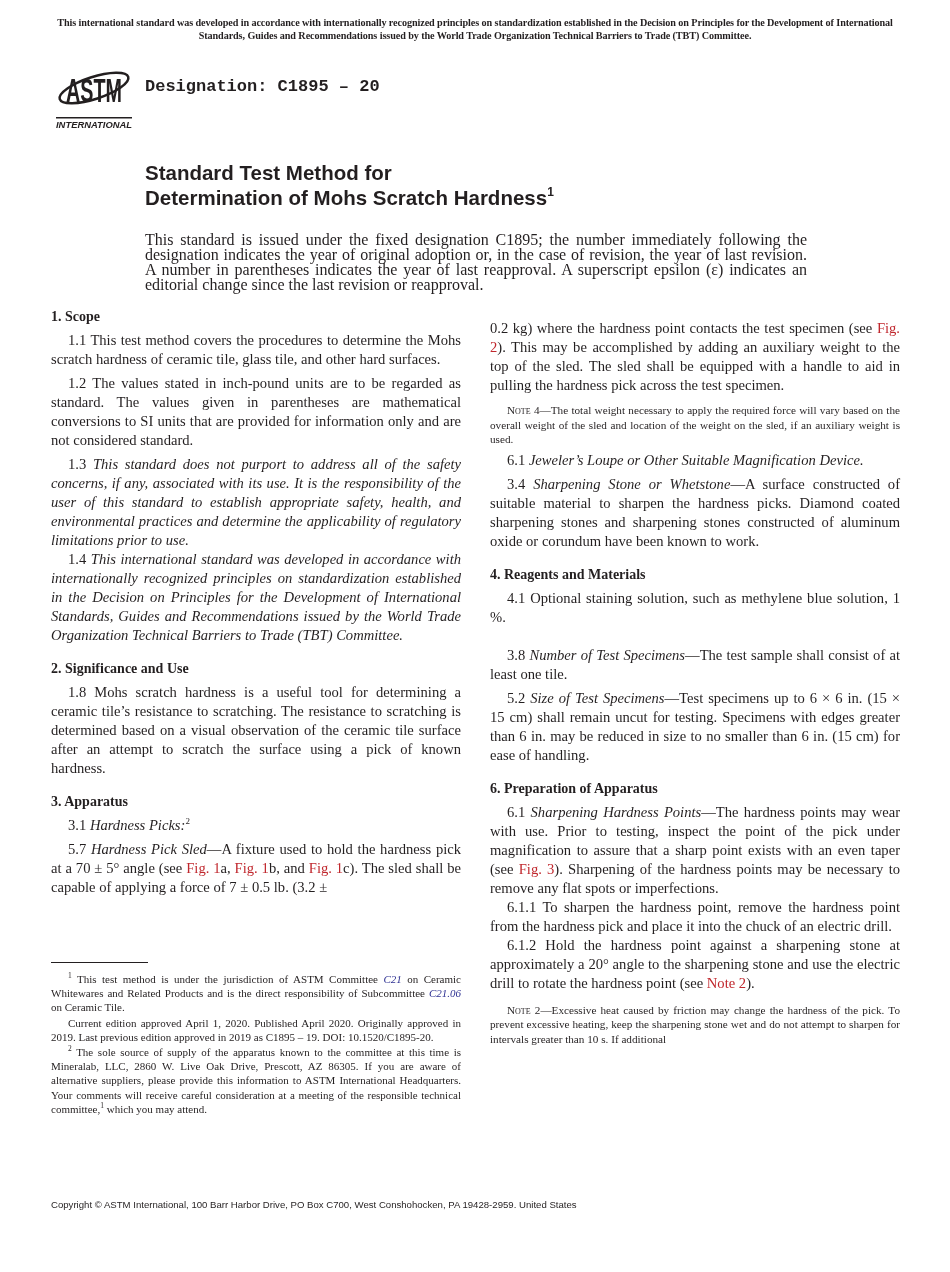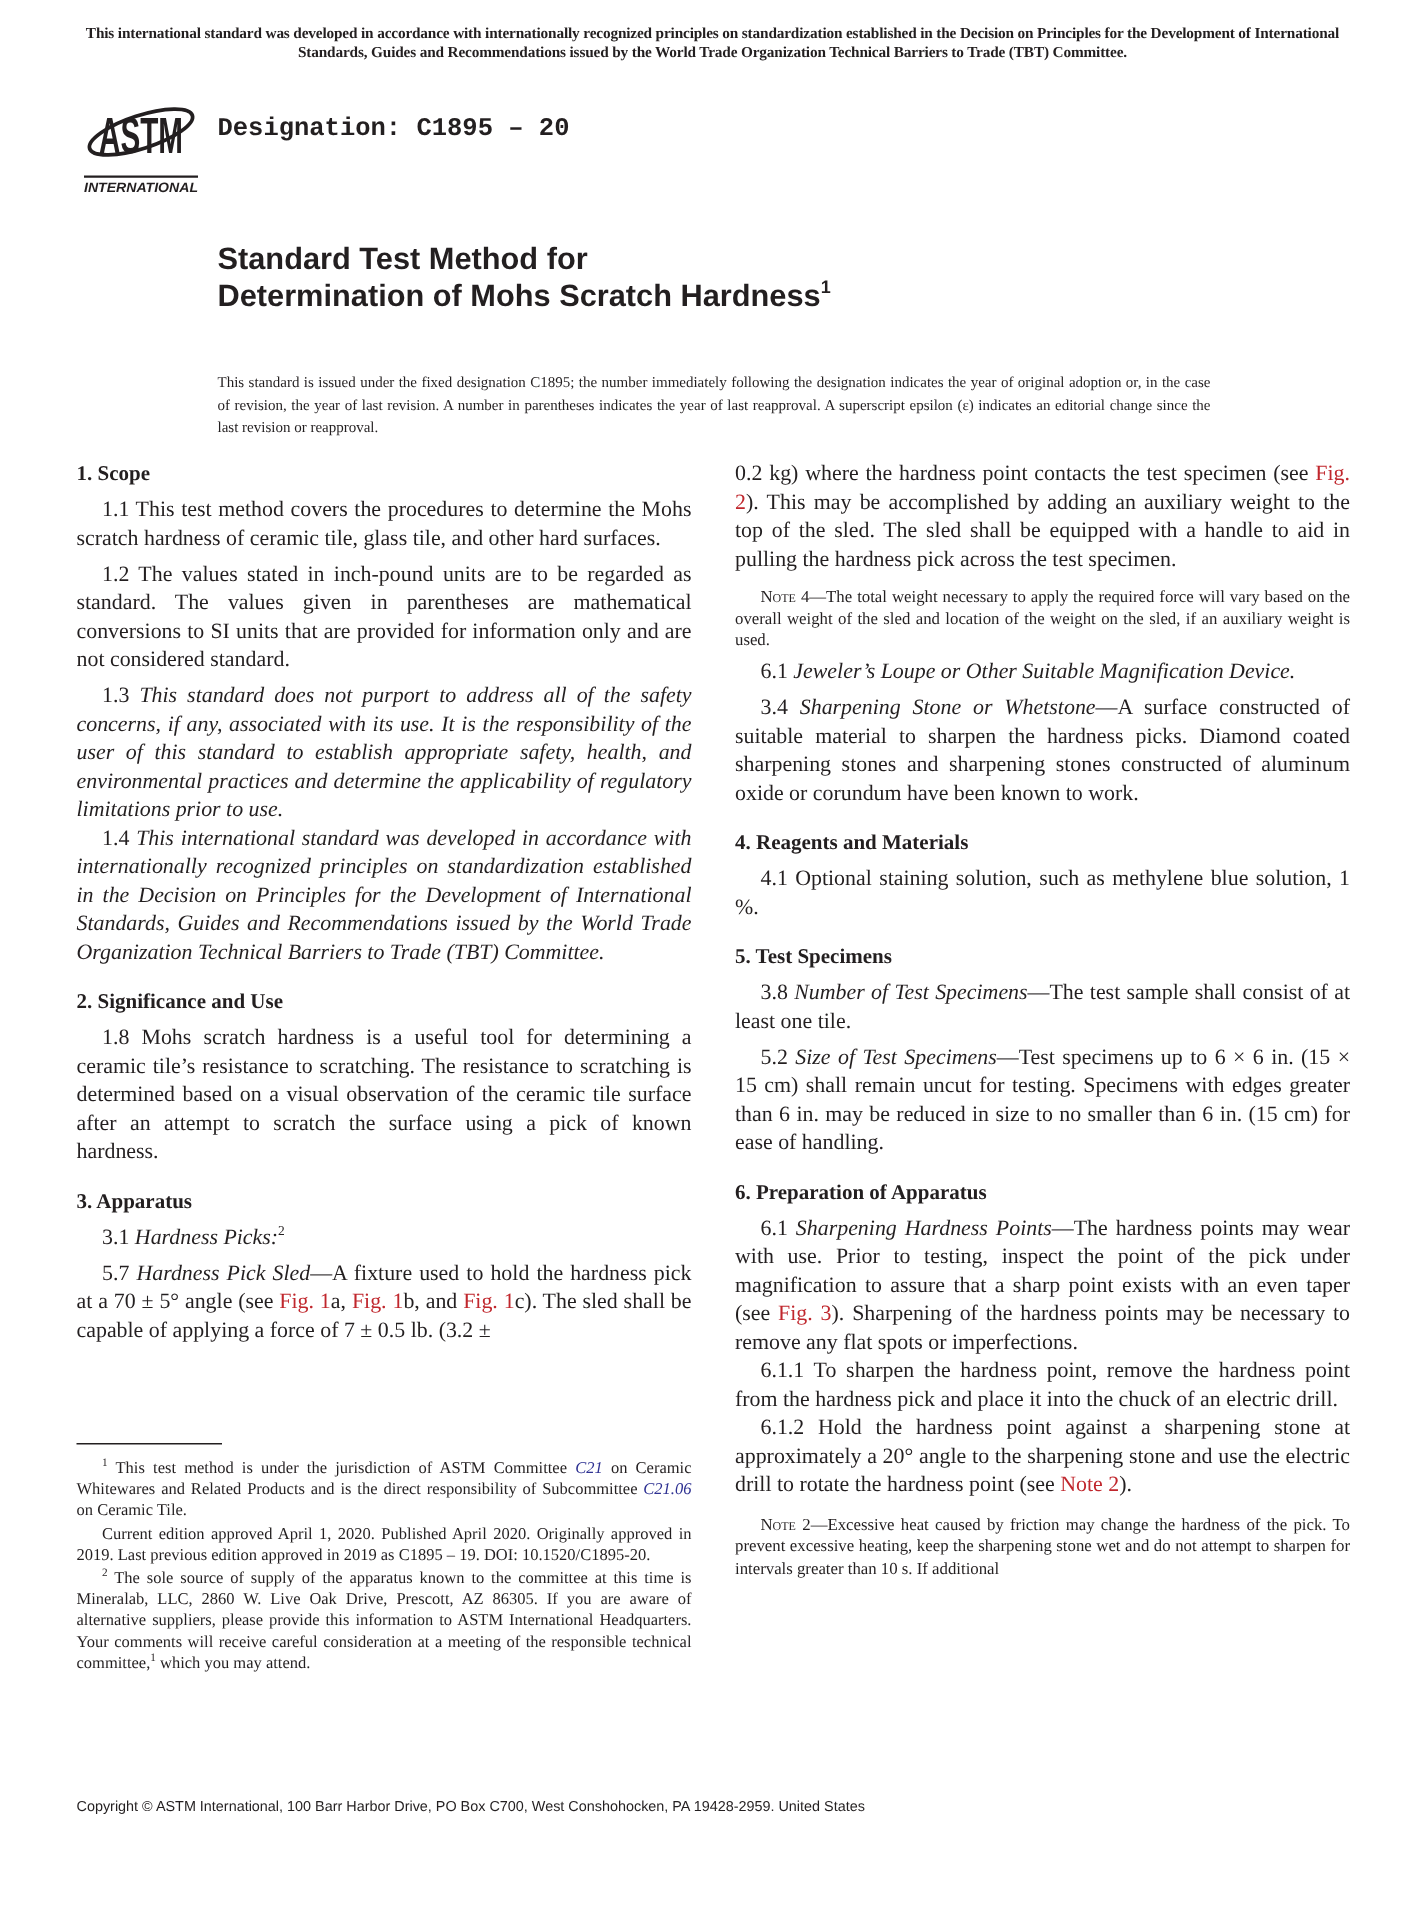--- a/index.html
+++ b/index.html
@@ -6,24 +6,24 @@
   body { width:950px; height:1272px; position:relative; overflow:hidden; color:#231f20;
          font-family:"Liberation Serif", serif; }
   .top-notice { position:absolute; left:40px; top:16px; width:870px; text-align:center;
                 font-family:"Liberation Serif", serif; font-weight:bold; font-size:10.2px; line-height:13px; letter-spacing:-0.1px; }
   .logo { position:absolute; left:54px; top:58px; width:80px; height:74px; }
   .designation { position:absolute; left:145px; top:77px; font-family:Liberation Mono, monospace;
                  font-weight:bold; font-size:17px; }
   .title { position:absolute; left:145px; top:160px; font-family:"Liberation Sans", sans-serif;
            font-weight:bold; font-size:20.5px; line-height:25px; }
   .title sup { font-size:12px; vertical-align:9px; line-height:0; }
-  .issued { position:absolute; left:145px; top:248px; width:662px; font-size:10px; line-height:15px; text-align:justify; }
+  .issued { position:absolute; left:145px; top:232px; width:662px; font-size:16px; line-height:15px; text-align:justify; }
   .col { position:absolute; top:307px; width:410px; font-size:14.6px; line-height:19px; }
   .col.left { left:51px; }
-  .col.right { left:490px; }
+  .col.right { left:490px;margin-top:12px; }
   .col p { margin:0; text-align:justify; text-indent:17px; }
   .col h2 { margin:0; font-size:14px; font-weight:bold; line-height:19px; }
   .gap-sm { height:5px; }
   .gap-md { height:14px; }
   .note { font-size:11.2px; line-height:14.5px; text-align:justify; text-indent:17px; margin:0; }
   .note .sc { font-variant:small-caps; }
   .link-red { color:#c0272d; }
   .link-blue { color:#2e3192;font-style:italic; }
   i { font-style:italic; }
   sup { font-size:9px; line-height:0; }
@@ -90,21 +90,20 @@
   <p class="note"><span class="sc">Note 4</span><span>—The total weight necessary to apply the required force will vary based on the overall weight of the sled and location of the weight on the sled, if an auxiliary weight is used.</span></p>
   <div style="height:4px"></div>
   <p><span>6.1  </span><i>Jeweler’s Loupe or Other Suitable Magnification Device.</i></p>
   <div class="gap-sm"></div>
   <p><span>3.4  </span><i>Sharpening Stone or Whetstone</i><span>—A surface constructed of suitable material to sharpen the hardness picks. Diamond coated sharpening stones and sharpening stones constructed of aluminum oxide or corundum have been known to work.</span></p>
   <div class="gap-md"></div>
   <h2>4.  Reagents and Materials</h2>
   <div class="gap-sm"></div>
   <p>4.1 Optional staining solution, such as methylene blue solution, 1 %.</p>
   <div class="gap-md"></div>
-  <h2>5.  Test Specimens</h2>
   <div class="gap-sm"></div>
   <p><span>3.8  </span><i>Number of Test Specimens</i><span>—The test sample shall consist of at least one tile.</span></p>
   <div class="gap-sm"></div>
   <p><span>5.2  </span><i>Size of Test Specimens</i><span>—Test specimens up to 6 × 6 in. (15 × 15 cm) shall remain uncut for testing. Specimens with edges greater than 6 in. may be reduced in size to no smaller than 6 in. (15 cm) for ease of handling.</span></p>
   <div class="gap-md"></div>
   <h2>6.  Preparation of Apparatus</h2>
   <div class="gap-sm"></div>
   <p><span>6.1  </span><i>Sharpening Hardness Points</i><span>—The hardness points may wear with use. Prior to testing, inspect the point of the pick under magnification to assure that a sharp point exists with an even taper (see </span><span class="link-red">Fig. 3</span><span>). Sharpening of the hardness points may be necessary to remove any flat spots or imperfections.</span></p>
   <p>6.1.1  To sharpen the hardness point, remove the hardness point from the hardness pick and place it into the chuck of an electric drill.</p>
   <p><span>6.1.2  Hold the hardness point against a sharpening stone at approximately a 20° angle to the sharpening stone and use the electric drill to rotate the hardness point (see </span><span class="link-red">Note 2</span><span>).</span></p>

